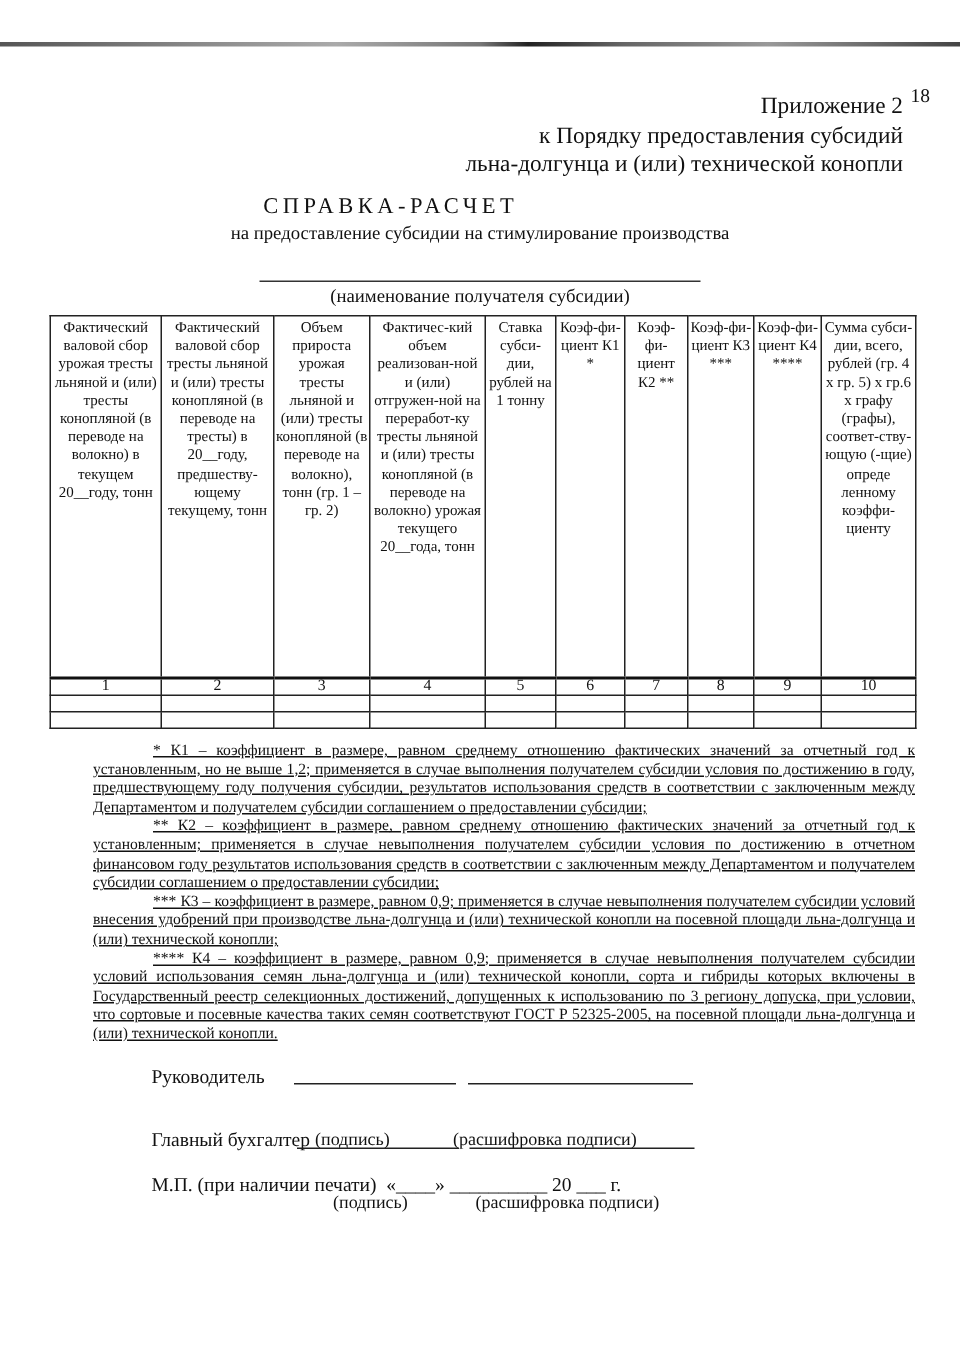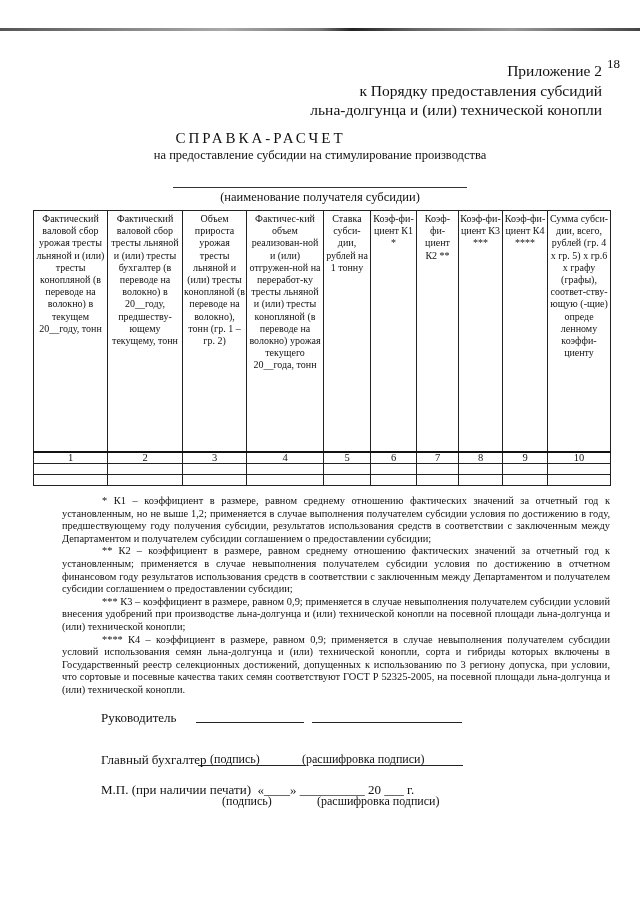--- a/index.html
+++ b/index.html
@@ -13,21 +13,21 @@
   .subtitle { position: absolute; top: 148px; left: 0; width: 640px; text-align: center; font-size: 12.5px; line-height: 15px; }
   .recipient-line { position: absolute; top: 187px; left: 173px; width: 294px; border-top: 1px solid #333; }
   .recipient-caption { position: absolute; top: 190px; left: 0; width: 640px; text-align: center; font-size: 12.5px; }
   table.calc { position: absolute; top: 210px; left: 33px; width: 577px; border-collapse: collapse;
                font-size: 10px; line-height: 12.2px; table-layout: fixed; }
   table.calc td { border: 1px solid #222; text-align: center; vertical-align: top; padding: 2px 1px; }
   table.calc tr.head td { height: 236px; }
   table.calc tr.nums td { height: 9px; padding: 0 1px; font-size: 10.5px; line-height: 10px; border-top: 2px solid #111; }
   table.calc tr.empty td { height: 10px; padding: 0; }
   .notes { position: absolute; top: 495px; left: 62px; width: 548px; font-size: 10.4px; line-height: 12.6px; text-align: justify; }
-  .notes p { margin: 0; text-indent: 40px; }
+  .notes p { margin: 0; text-indent: 40px; text-decoration: underline; }
   .sign { position: absolute; font-size: 13px; margin-left: 13px; }
   .line { position: absolute; border-top: 1px solid #222; }
   .cap { position: absolute; font-size: 12px; margin-top: 26px; }
 </style>
 </head>
 <body>
 
 <div class="scan-bar"></div>
 <div class="page-num">18</div>
 
@@ -53,21 +53,21 @@
     <col style="width:47px">
       <col style="width:46px">
       <col style="width:42px">
       <col style="width:44px">
     <col style="width:45px">
       <col style="width:63px">
   </colgroup>
   <tbody>
       <tr class="head">
     <td>Фактический валовой сбор урожая тресты льняной и (или) тресты конопляной (в переводе на волокно) в текущем 20__году, тонн</td>
-    <td>Фактический валовой сбор тресты льняной и (или) тресты бухгалтер (в переводе на волокно) в 20__году, предшеству-ющему текущему, тонн</td>
+    <td>Фактический валовой сбор тресты льняной и (или) тресты конопляной (в переводе на тресты) в 20__году, предшеству-ющему текущему, тонн</td>
     <td>Объем прироста урожая тресты льняной и (или) тресты конопляной (в переводе на волокно), тонн (гр. 1 – гр. 2)</td>
     <td>Фактичес-кий объем реализован-ной и (или) отгружен-ной на переработ-ку тресты льняной и (или) тресты конопляной (в переводе на волокно) урожая текущего 20__года, тонн</td>
     <td>Ставка субси-дии, рублей на 1 тонну</td>
     <td>Коэф-фи-циент К1 *</td>
     <td>Коэф-фи-циент К2 **</td>
     <td>Коэф-фи-циент К3 ***</td>
     <td>Коэф-фи-циент К4 ****</td>
     <td>Сумма субси-дии, всего, рублей (гр. 4 х гр. 5) х гр.6 х графу (графы), соответ-ству-ющую (-щие) опреде ленному коэффи-циенту</td>
   </tr>
   <tr class="nums">

